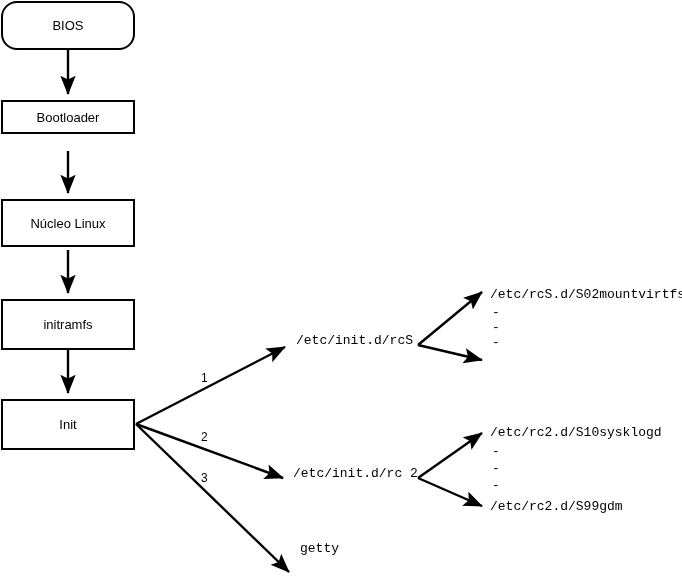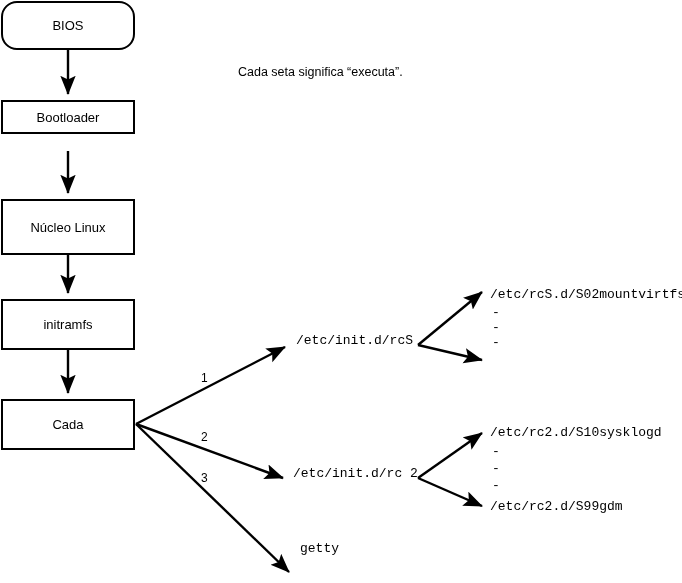--- a/index.html
+++ b/index.html
@@ -116,40 +116,39 @@
     </g>
 
     <g>
       <line x1="418" y1="478" x2="482" y2="433" stroke="#000000" stroke-width="2.4" marker-end="url(#arrowhead)"></line>
     </g>
     <g>
       <line x1="418" y1="478" x2="482" y2="506" stroke="#000000" stroke-width="2.4" marker-end="url(#arrowhead)"></line>
     </g>
   </svg>
 
-  <div class="caption" style="left:238px; top:66px;">Cada seta significa “executa”.</div>
 
   <div class="node-box" style="left:1px; top:1px; width:134px; height:49px;border-radius:16px;">
     <span>BIOS</span>
   </div>
 
   <div class="node-box" style="left:1px; top:100px; width:134px; height:34px;">
     <span>Bootloader</span>
   </div>
 
-  <div class="node-box" style="left:1px; top:199px; width:134px; height:56px;">
+  <div class="node-box" style="left:1px; top:199px; width:134px; height:48px;">
     <span>Núcleo Linux</span>
   </div>
 
   <div class="node-box" style="left:1px; top:299px; width:134px; height:51px;">
     <span>initramfs</span>
   </div>
 
   <div class="node-box" style="left:1px; top:399px; width:134px; height:51px;">
-    <span>Cada</span>
+    <span>Init</span>
   </div>
 
   <div class="edge-number" style="left:201px; top:372px;">1</div>
   <div class="edge-number" style="left:201px; top:431px;">2</div>
   <div class="edge-number" style="left:201px; top:472px;">3</div>
 
   <div class="mono-label" style="left:296px; top:334px;">/etc/init.d/rcS</div>
   <div class="mono-label" style="left:293px; top:467px;">/etc/init.d/rc 2</div>
   <div class="mono-label" style="left:300px; top:542px;">getty</div>
 

